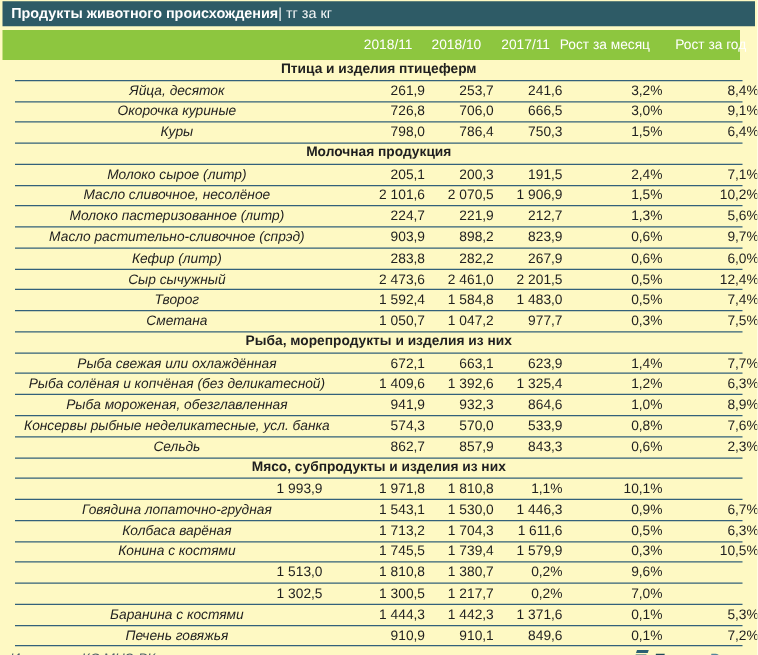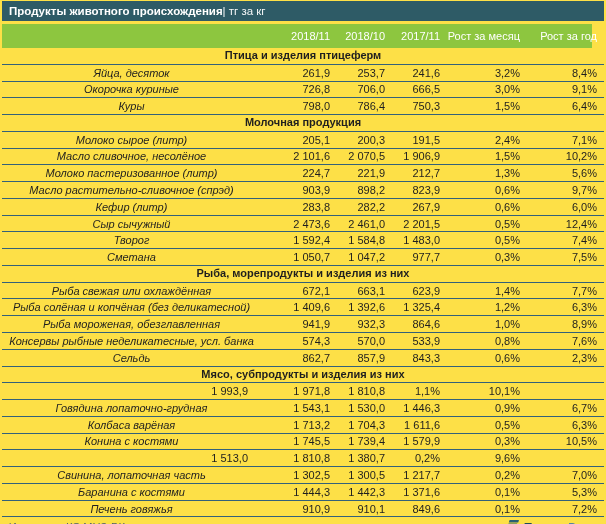--- a/index.html
+++ b/index.html
@@ -9,42 +9,42 @@
     --c-bottombar:#3c7d8e;
     --c-text:#1f1f1f;
     --c-source:#4e6069;
     --c-logo-dark:#1d4a58;
     --c-logo-light:#54869b;
     --c-logo-icon:#2a6073;
   }
   *{box-sizing:border-box;margin:0;padding:0;}
   html,body{background:#fff;}
   body{font-family:"Liberation Sans","DejaVu Sans",sans-serif;color:var(--c-text);}
-  .page{width:606px;height:524px;background:#fde047;overflow:hidden;position:relative;padding-top:1px;}
+  .page{width:606px;height:524px;background:#fef9c3;overflow:hidden;position:relative;padding-top:1px;}
 
   .titlebar{
     height:20px;margin:0 2px;background:var(--c-titlebar);
     color:#ffffff;display:flex;align-items:center;padding-left:7px;
     font-size:11.5px;white-space:nowrap;
   }
   .titlebar .t-main{font-weight:bold;}
   .titlebar .t-unit{font-weight:normal;margin-left:0;opacity:.95;}
 
   .grid-cols{
     display:grid;
     grid-template-columns:253px 82px 55px 55px 80px 77px;
   }
   .colhead{
     height:24px;margin:3px 14px 0 2px;background:var(--c-green);
     color:#ffffff;font-size:11px;align-items:center;
   }
   .cell-num{text-align:right;padding-right:7px;white-space:nowrap;}
   .cell-name{text-align:center;padding-left:6px;white-space:nowrap;overflow:hidden;font-style:italic;}
 
-  .tbody{margin:0 2px;}
+  .tbody{margin:0 12px;}
   .section-row{
     height:16.78px;line-height:15.5px;border-bottom:1px solid var(--c-border);
     font-size:11px;font-weight:bold;text-align:center;
   }
   .data-row{
     height:16.78px;border-bottom:1px solid var(--c-border);
     font-size:11px;align-items:center;
   }
 
   .footer{
@@ -241,21 +241,20 @@
         <div class="cell-num">10,5%</div>
       </div>
       <div class="data-row grid-cols">
         <div class="cell-num">1 513,0</div>
         <div class="cell-num">1 810,8</div>
         <div class="cell-num">1 380,7</div>
         <div class="cell-num">0,2%</div>
         <div class="cell-num">9,6%</div>
       </div>
       <div class="data-row grid-cols">
-        <div class="cell-name">Свинина, лопаточная часть</div>
         <div class="cell-num">1 302,5</div>
         <div class="cell-num">1 300,5</div>
         <div class="cell-num">1 217,7</div>
         <div class="cell-num">0,2%</div>
         <div class="cell-num">7,0%</div>
       </div>
       <div class="data-row grid-cols">
         <div class="cell-name">Баранина с костями</div>
         <div class="cell-num">1 444,3</div>
         <div class="cell-num">1 442,3</div>

